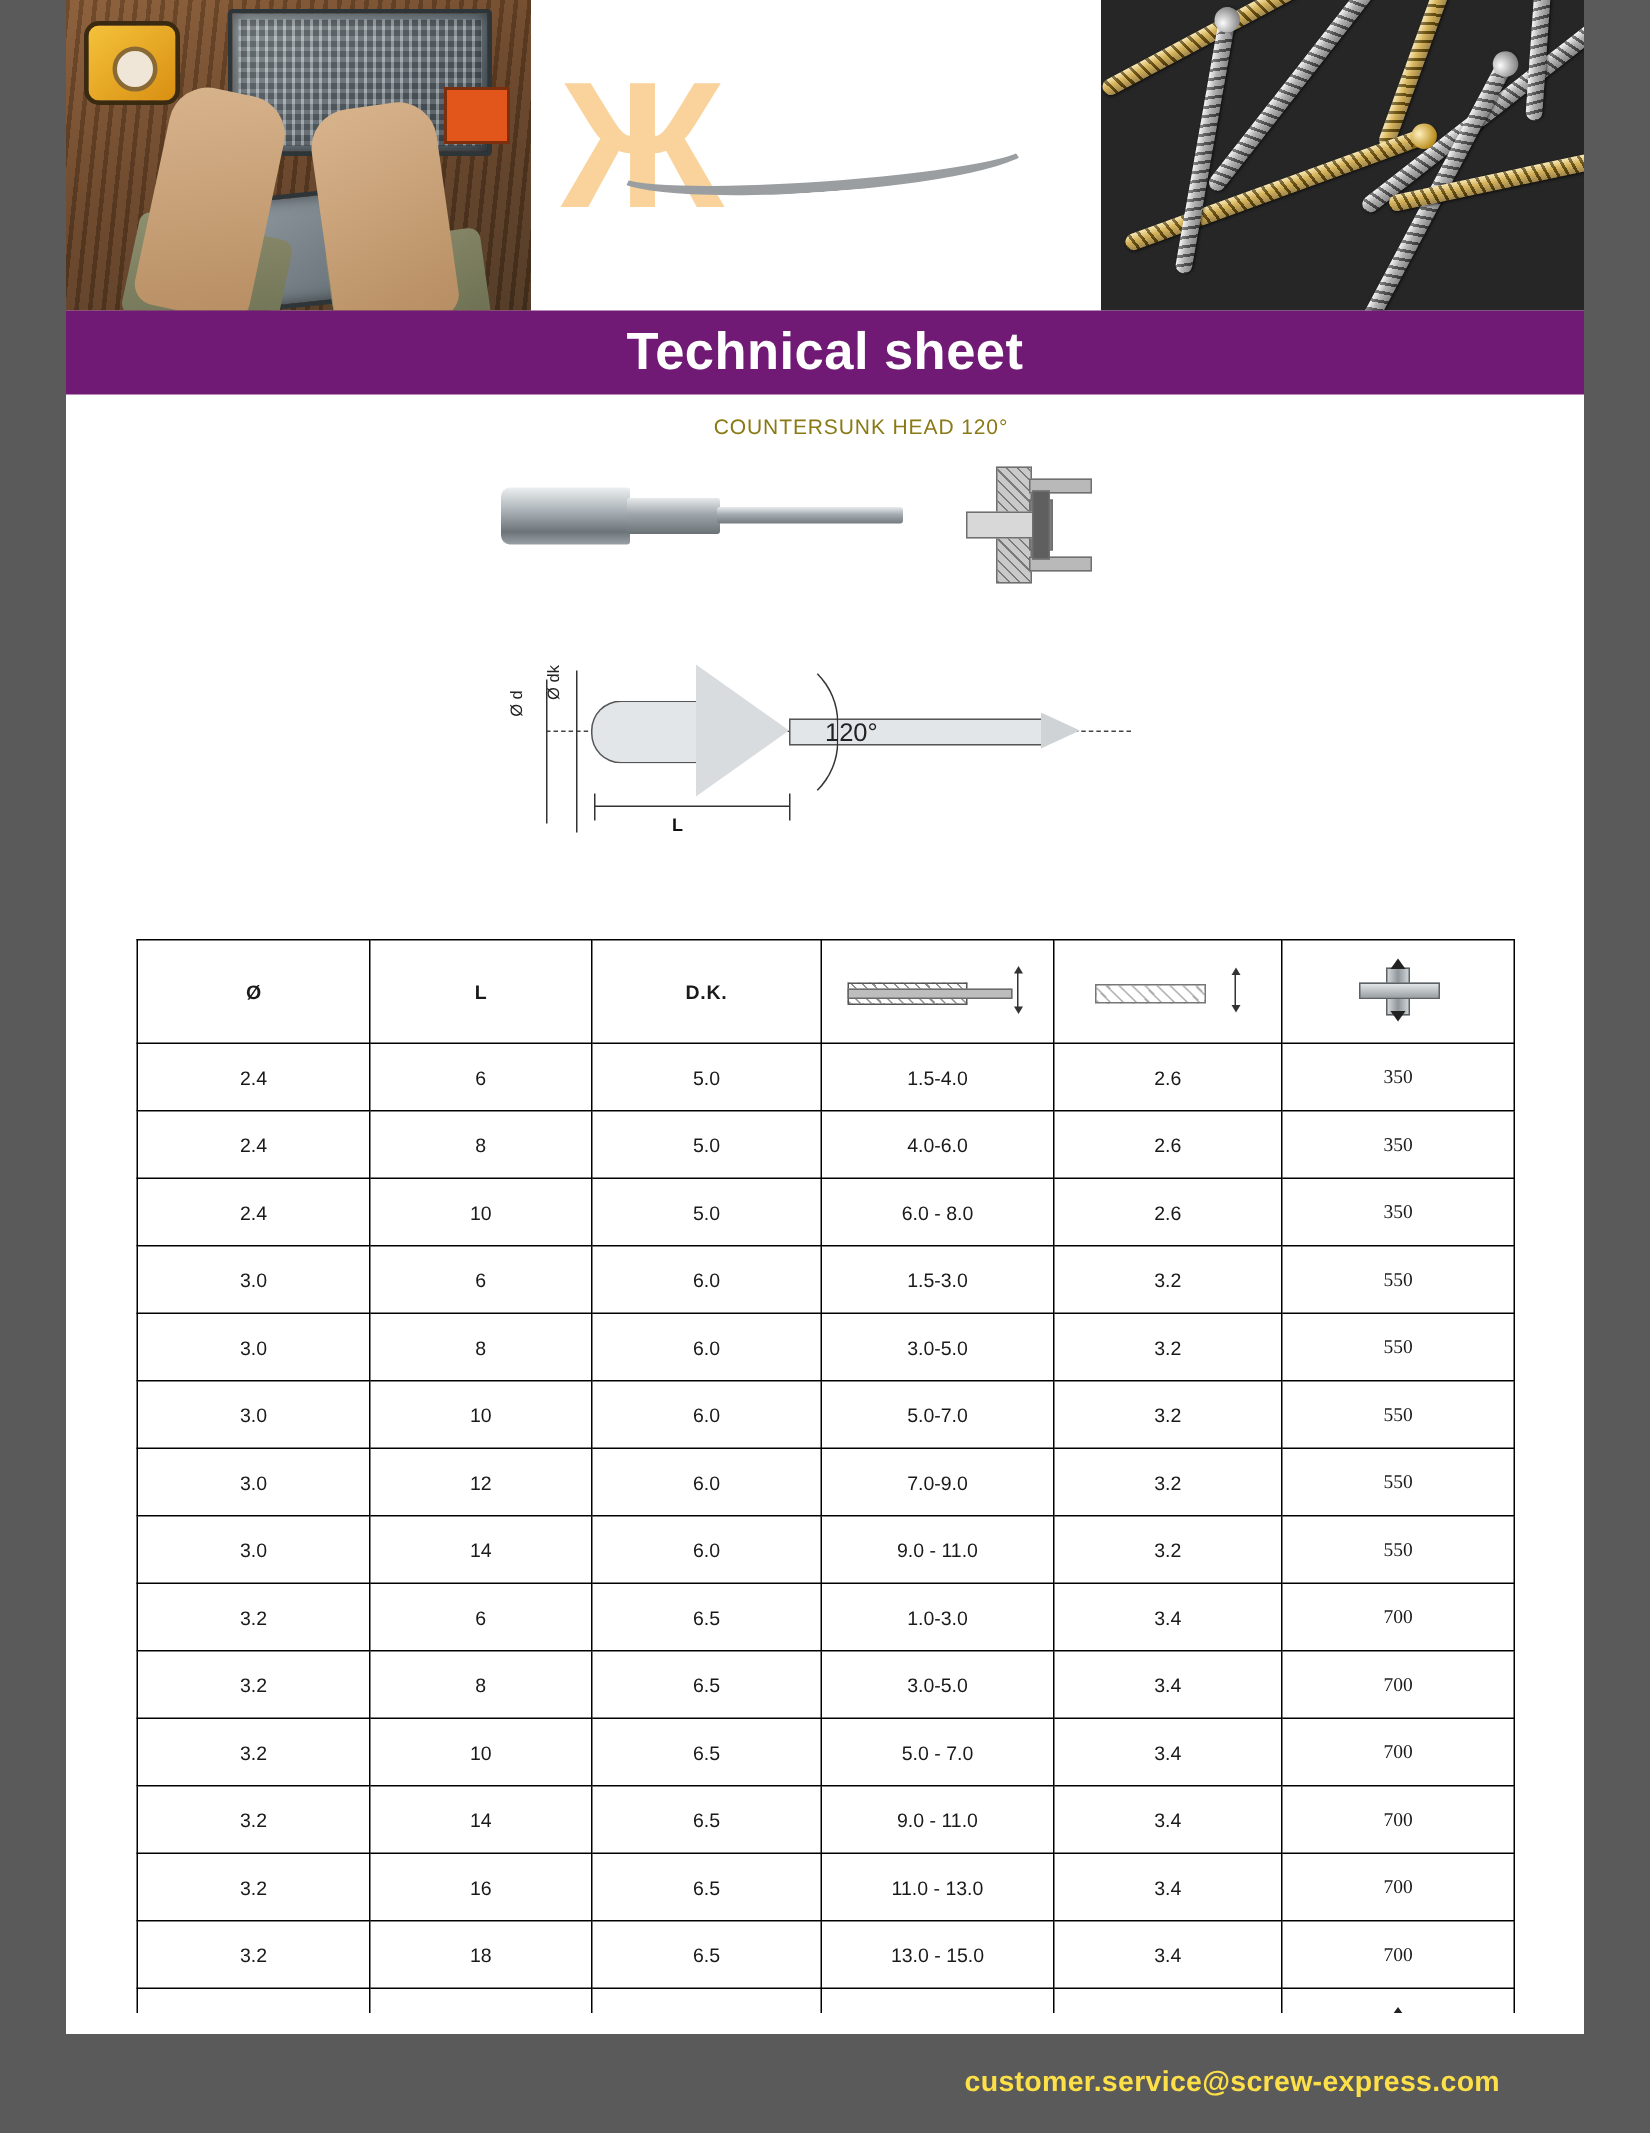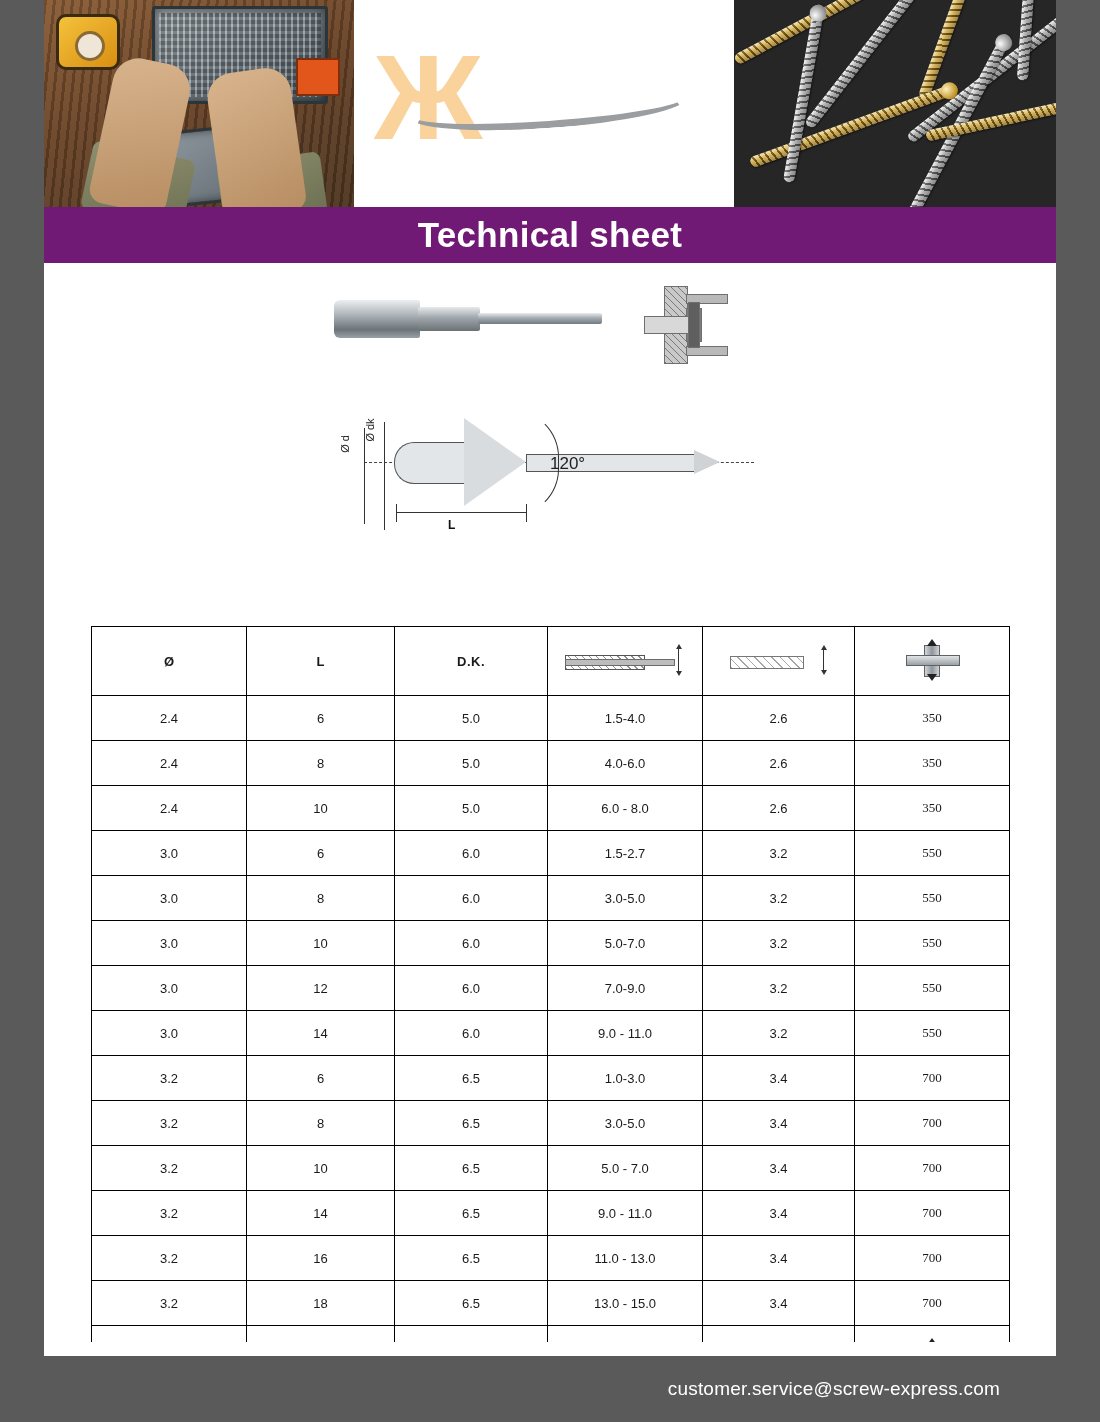--- a/index.html
+++ b/index.html
@@ -423,23 +423,23 @@
   .footer {
     position: absolute;
     left: 0; bottom: 0;
     width: 1100px; height: 66px;
     background: #5a5a5a;
     display: flex;
     align-items: center;
     justify-content: flex-end;
   }
   .footer .mail {
-    color: #ffffff;
+    color: #fde047;
     font-size: 19px;
-    font-weight: normal;
+    font-weight: bold;
     margin-right: 100px;
     letter-spacing: .2px;
   }
   .footer-gap {
     position: absolute;
     left: 44px; bottom: 66px; width: 1012px; height: 14px;
     background: #ffffff;
   }
 </style>
 </head>
@@ -499,20 +499,21 @@
       </div>
   </div>
 </div>
 
 <div class="title-bar">
   <span class="title-text">Technical sheet</span>
 </div>
 
 <div class="product-block">
   <div class="prod-title">
+    <div class="l2">COUNTERSUNK HEAD 120°</div>
   </div>
 
   <div class="drawings">
 
     <div class="rivet-top">
       <div class="rivet-head"></div>
       <div class="rivet-body"></div>
       <div class="rivet-mandrel"></div>
     </div>
 
@@ -602,21 +603,21 @@
         <td class="len">10</td>
         <td class="dk">5.0</td>
         <td class="grip">6.0 - 8.0</td>
         <td class="hole">2.6</td>
         <td class="force">350</td>
       </tr>
       <tr>
         <td class="dia">3.0</td>
         <td class="len">6</td>
         <td class="dk">6.0</td>
-        <td class="grip">1.5-2.7</td>
+        <td class="grip">1.5-3.0</td>
         <td class="hole">3.2</td>
         <td class="force">550</td>
       </tr>
       <tr>
         <td class="dia">3.0</td>
         <td class="len">8</td>
         <td class="dk">6.0</td>
         <td class="grip">3.0-5.0</td>
         <td class="hole">3.2</td>
         <td class="force">550</td>

